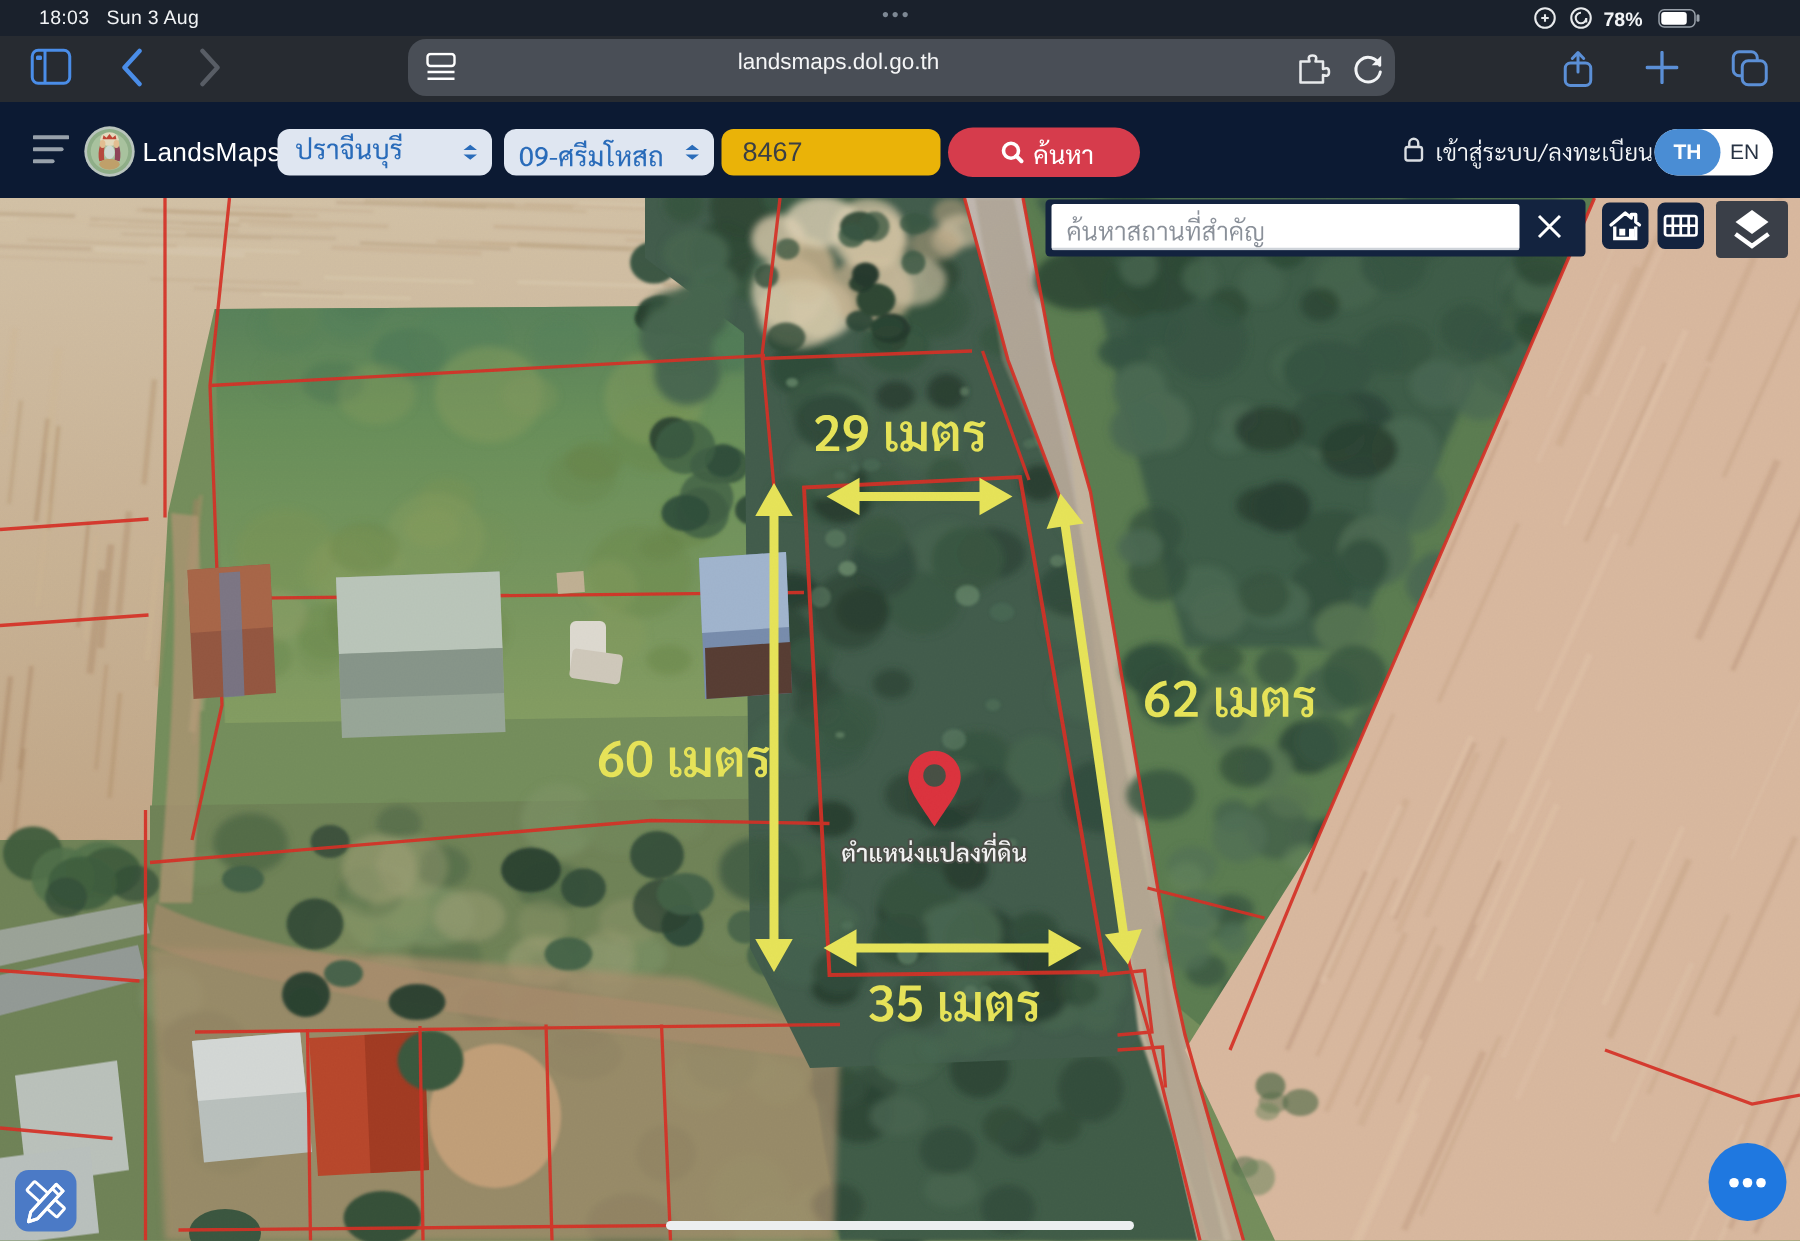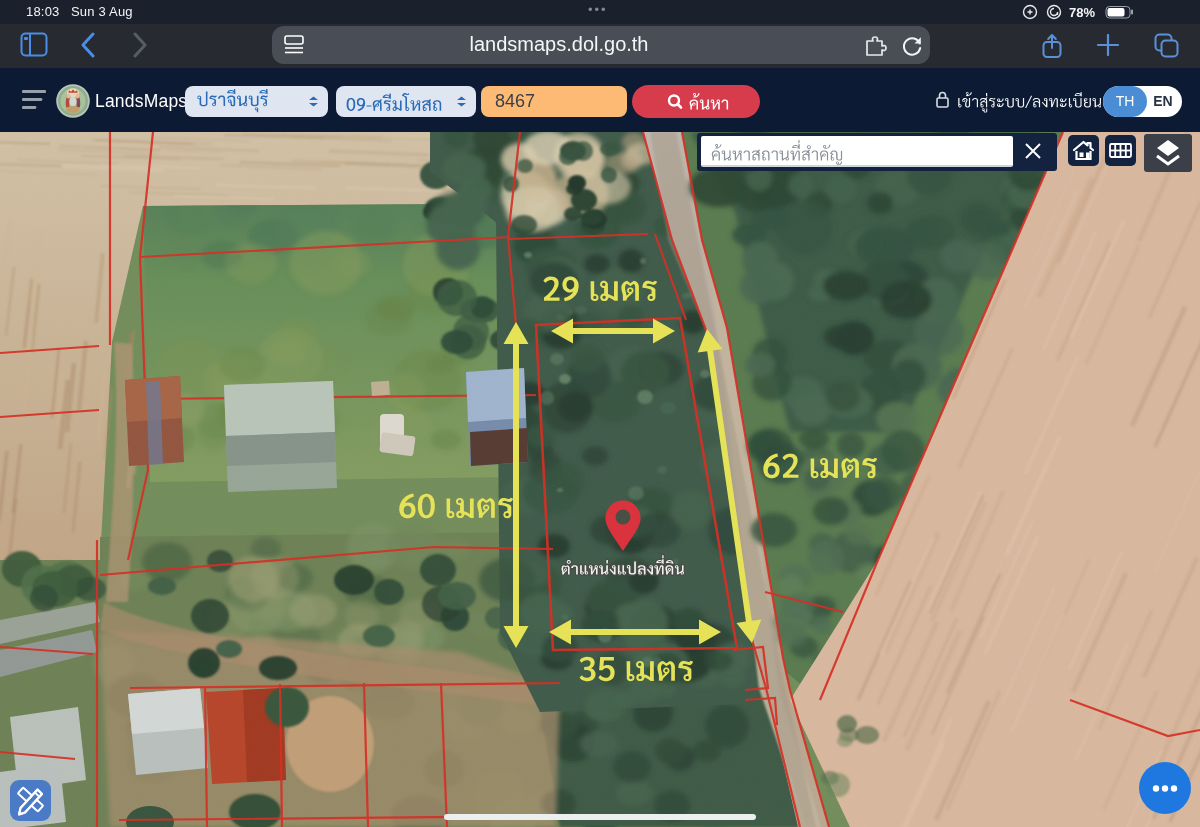--- a/index.html
+++ b/index.html
@@ -44,21 +44,21 @@
   </svg>
 
 <div class="abs" style="left:272px;top:26px;width:658px;height:38px;background:#494e56;border-radius:12px"></div>
 
 <svg class="abs" style="left:283px;top:35px" width="22" height="20" viewBox="0 0 22 20">
     <rect x="2" y="1" width="18" height="8" rx="2" fill="none" stroke="#fff" stroke-width="1.6"></rect>
     <line x1="2" y1="13" x2="20" y2="13" stroke="#fff" stroke-width="1.6"></line>
     <line x1="2" y1="17.5" x2="20" y2="17.5" stroke="#fff" stroke-width="1.6"></line>
   </svg>
 
-<div class="abs" style="left:272px;top:33px;width:574px;text-align:center;color:#f4f5f6;font-size:20px">landsmaps.dol.go.th</div>
+<div class="abs" style="left:272px;top:33px;width:574px;text-align:center;color:#f4f5f6;font-size:15px">landsmaps.dol.go.th</div>
 
 <svg class="abs" style="left:864px;top:35px" width="26" height="22" viewBox="0 0 26 22">
     <path d="M3 6h6c0-.5-2-4 2-4s2 3.5 2 4h5v5c.5 0 4-2 4 2s-3.5 2-4 2v5h-15z" fill="none" stroke="#e8eaec" stroke-width="1.7" stroke-linejoin="round"></path>
   </svg>
 
 <svg class="abs" style="left:900px;top:34px" width="24" height="24" viewBox="0 0 24 24">
     <path d="M19.8 9.5A8.2 8.2 0 1 0 20.2 14" fill="none" stroke="#f2f4f6" stroke-width="2" stroke-linecap="round"></path>
     <path d="M20.8 3.2v6.3h-6.3z" fill="#f2f4f6"></path>
   </svg>
 
@@ -115,43 +115,43 @@
 <div class="abs" style="left:336px;top:86px;width:140px;height:31px;background:#dfe6f1;border-radius:8px"></div>
 <svg class="abs" style="left:336px;top:86px" width="140" height="31" viewBox="0 0 140 31">
 <g transform="translate(10.0 7.0)">
       <path d="M20.5 12.4 20.5 13.5 25.4 13.5 25.4 12.4ZM88.1 8.1 87.5 8.8 86.9 10.0 86.9 10.9 87.9 11.0 88.4 11.5 87.8 12.0 87.4 12.9 87.4 16.4 87.6 17.0 88.5 17.8 89.9 17.9 90.5 17.6 91.1 16.9 91.2 15.6 91.0 15.0 90.2 14.4 89.0 14.1 89.0 12.8 89.2 12.2 90.0 11.5 90.4 11.4 90.4 10.9 89.8 10.5 88.6 10.2 88.4 9.9 88.9 9.2 89.6 8.8 90.5 8.5 91.6 8.5 92.8 9.0 93.4 9.8 93.6 10.5 93.6 17.8 95.2 17.8 95.2 10.1 94.5 8.5 93.6 7.8 92.2 7.2 90.1 7.2ZM89.2 15.1 89.8 15.1 90.4 15.8 90.4 16.4 89.8 17.0 89.0 16.9 88.5 16.2 88.6 15.6ZM65.1 7.5 64.5 8.2 64.4 9.5 64.6 10.1 65.1 10.6 66.6 11.0 66.6 17.8 68.1 17.8 71.2 12.0 71.9 11.4 72.1 11.4 72.5 11.8 72.5 17.8 74.1 17.8 74.1 11.6 73.8 10.4 74.4 9.5 74.4 8.6 74.1 8.0 73.6 7.5 73.0 7.2 71.8 7.4 71.0 8.0 70.8 8.6 70.8 9.5 71.2 10.4 70.2 11.5 68.2 15.2 68.1 8.4 67.4 7.5 66.8 7.2 65.8 7.2ZM72.2 8.1 73.0 8.2 73.4 8.8 73.4 9.4 72.8 10.0 72.0 9.9 71.6 9.4 71.6 8.8ZM65.9 8.1 66.4 8.1 67.0 8.6 67.0 9.5 66.4 10.0 65.6 9.9 65.2 9.4 65.2 8.8ZM47.2 7.5 46.8 8.0 46.5 8.6 46.6 9.9 47.2 10.6 48.8 11.0 48.6 14.0 47.5 14.2 46.9 14.9 46.6 15.5 46.6 16.4 47.1 17.4 48.1 17.9 49.5 17.8 50.4 17.0 50.8 15.8 52.6 16.6 54.1 17.8 55.6 17.8 55.6 7.4 54.0 7.4 53.9 15.9 50.4 14.1 50.4 8.8 50.1 8.1 49.5 7.5 48.9 7.2 47.9 7.2ZM48.2 15.0 49.0 15.1 49.4 15.6 49.4 16.2 48.8 16.9 48.0 16.8 47.6 16.2 47.6 15.6ZM48.0 8.1 48.5 8.1 49.1 8.6 49.1 9.5 48.5 10.0 47.8 9.9 47.4 9.4 47.4 8.8ZM45.0 7.4 43.9 7.2 43.5 7.8 42.9 7.8 41.4 7.2 39.6 7.2 39.0 7.5 38.2 8.2 37.9 9.0 37.8 10.6 39.2 10.8 41.4 11.2 42.6 12.1 42.5 14.2 41.8 14.2 41.1 14.5 40.6 15.0 40.4 15.6 40.4 16.5 40.6 17.1 41.8 17.9 43.1 17.8 44.1 16.8 44.2 11.6 43.1 10.5 41.9 10.0 39.5 9.5 39.5 9.2 40.2 8.5 41.1 8.5 42.8 9.0 44.0 9.0 44.9 8.2ZM41.9 15.1 42.6 15.2 43.1 15.9 43.0 16.5 42.4 17.0 41.6 16.9 41.2 16.4 41.2 15.8ZM85.1 6.4 83.2 6.4 83.1 7.0 82.8 7.5 81.6 7.2 78.6 7.4 77.5 7.9 76.6 8.6 76.1 9.6 76.1 10.1 77.8 10.1 77.9 9.6 78.5 9.0 79.8 8.5 81.1 8.5 81.8 8.9 79.6 10.8 78.0 11.4 77.1 12.2 76.8 13.1 76.8 16.4 77.2 17.4 78.2 17.9 79.2 17.9 80.4 17.1 80.6 16.5 80.6 15.6 80.4 15.0 79.6 14.4 78.4 14.1 78.4 13.2 79.1 12.4 79.6 12.1 81.1 12.0 82.5 12.6 83.0 13.4 83.0 17.8 84.6 17.8 84.6 9.8 84.0 8.2 84.8 7.4ZM78.6 15.1 79.4 15.2 79.8 15.8 79.8 16.4 79.1 17.0 78.4 16.9 77.9 16.2 78.0 15.6ZM82.9 9.6 82.9 11.6 81.9 11.0 81.0 10.8 81.4 10.4ZM36.0 6.4 34.1 6.4 33.8 7.5 33.4 7.6 32.1 7.2 30.4 7.2 29.2 7.5 28.2 8.0 27.2 9.0 26.8 10.4 26.8 11.8 27.5 14.8 27.5 17.8 29.1 17.8 29.1 15.2 29.5 13.9 30.0 13.1 31.0 13.8 32.1 13.6 32.8 13.1 33.0 12.6 33.0 11.8 32.4 10.5 33.6 9.6 34.0 10.4 34.0 17.8 35.6 17.8 35.6 10.0 34.9 8.4 35.4 7.8ZM31.0 11.4 31.6 11.4 32.1 11.9 32.0 12.6 31.5 13.0 31.0 13.0 30.5 12.4 30.5 11.9ZM32.5 8.8 32.6 9.0 31.6 10.0 30.1 10.9 29.5 11.5 28.8 13.2 28.4 11.9 28.4 10.5 28.9 9.5 30.2 8.6 31.4 8.5ZM15.6 5.0 14.1 5.0 13.1 5.2 12.2 5.8 11.5 6.5 10.9 7.8 10.9 10.4 11.2 11.4 12.2 12.5 14.0 13.2 15.2 13.2 16.6 12.9 16.0 14.0 15.0 15.0 14.1 15.6 12.5 16.4 12.1 16.4 11.6 16.8 12.0 18.0 14.2 17.4 16.0 16.4 17.5 14.9 18.6 12.9 19.1 10.9 19.0 8.2 18.2 6.6 17.2 5.6ZM14.4 6.5 15.4 6.5 16.2 6.9 17.0 7.8 17.2 8.5 17.2 9.8 16.9 10.8 16.4 11.4 15.4 11.9 14.4 11.9 13.5 11.5 12.8 10.6 12.5 9.8 12.5 8.5 12.8 7.8 13.5 6.9ZM4.2 4.9 2.5 5.6 1.9 6.2 1.1 7.6 0.6 10.0 0.6 12.8 1.0 14.8 1.9 16.5 3.4 17.6 4.2 17.9 5.6 17.9 7.2 17.2 8.0 16.5 8.8 15.1 9.2 12.8 9.2 10.0 8.9 8.0 8.0 6.2 7.2 5.5 5.6 4.9ZM4.5 6.2 5.8 6.4 6.6 7.2 7.0 8.0 7.4 10.0 7.4 12.8 7.0 14.8 6.6 15.5 5.8 16.4 4.5 16.5 3.2 15.5 2.8 14.2 2.5 12.8 2.5 10.0 2.9 8.0 3.2 7.2 4.1 6.4ZM44.8 0.6 43.4 0.6 43.2 2.5 42.2 1.9 41.2 1.6 39.8 1.6 38.0 2.2 36.9 3.5 36.6 4.9 41.1 4.9 43.6 5.4 44.9 5.9ZM38.2 3.6 39.4 2.8 41.1 2.6 42.4 3.1 43.2 4.0 43.0 4.4ZM58.1 0.1 56.9 0.9 56.2 2.0 56.1 3.1 58.1 3.6 59.4 4.9 59.4 16.4 59.9 17.4 60.9 17.9 61.9 17.9 63.0 17.1 63.2 16.5 63.2 15.6 63.0 15.0 62.5 14.5 61.0 14.1 61.0 4.6 60.8 4.0 60.0 3.2 58.0 2.4 57.9 2.0 58.6 1.4 59.4 1.4 61.1 2.1 62.2 2.1 63.0 1.4 63.2 0.4 62.1 0.2 62.1 0.5 61.8 0.9 61.4 0.9 59.6 0.1ZM61.2 15.1 62.0 15.2 62.4 15.8 62.4 16.4 61.8 17.0 61.0 16.9 60.5 16.2 60.6 15.6Z" fill="#2a6cba" fill-rule="evenodd"></path>
     </g>
 <g transform="translate(121 10.5)">
       <path d="M0 3.5L4.5 0 9 3.5h-9zM0 6.5L4.5 10 9 6.5z" fill="#2a6cba"></path>
     </g>
 </svg>
 
-<div class="abs" style="left:481px;top:86px;width:146px;height:31px;background:#fdba74;border-radius:8px;color:#3a3f45;font-size:18px;line-height:31px;padding-left:14px">8467</div>
+<div class="abs" style="left:481px;top:86px;width:146px;height:31px;background:#eab308;border-radius:8px;color:#3a3f45;font-size:18px;line-height:31px;padding-left:14px">8467</div>
 
 <div class="abs" style="left:632px;top:85px;width:128px;height:33px;background:#d63c4c;border-radius:17px"></div>
 <svg class="abs" style="left:632px;top:85px" width="128" height="33" viewBox="0 0 128 33">
 <circle cx="42" cy="15.5" r="5" fill="none" stroke="#fff" stroke-width="2.4"></circle>
     <line x1="45.5" y1="19" x2="49" y2="22.5" stroke="#fff" stroke-width="2.6" stroke-linecap="round"></line>
 <g transform="translate(57.0 8.0)">
       <path d="M33.8 7.0 32.9 7.9 32.5 8.9 32.5 9.5 34.0 9.5 34.4 8.4 35.4 7.8 36.8 7.9 37.5 8.6 37.6 16.4 39.1 16.4 39.1 8.6 38.8 7.8 38.0 7.0 36.4 6.5 34.6 6.6ZM22.4 6.8 21.8 7.4 21.6 8.6 21.8 9.0 22.5 9.8 23.8 10.0 23.8 16.4 25.1 16.4 28.1 10.9 28.6 10.4 28.9 10.4 29.2 10.8 29.2 16.4 30.8 16.4 30.8 10.4 30.4 9.6 31.1 8.6 31.0 7.4 30.4 6.8 29.8 6.5 28.9 6.5 28.0 7.0 27.6 7.8 27.6 8.6 28.1 9.4 27.4 10.1 25.4 13.8 25.2 7.8 25.0 7.2 24.2 6.6 23.0 6.5ZM25.2 13.6 25.2 14.0ZM29.1 7.4 29.9 7.5 30.2 8.0 30.1 8.6 29.6 9.0 28.9 8.9 28.5 8.4 28.6 7.8ZM23.1 7.4 23.6 7.4 24.1 7.9 24.1 8.5 23.6 9.0 22.9 8.9 22.5 8.4 22.6 7.8ZM11.5 6.8 10.9 7.4 10.8 8.6 10.9 9.0 11.6 9.8 12.9 10.0 12.9 16.4 14.4 16.4 15.2 15.5 16.5 14.8 16.9 14.9 17.1 15.8 17.9 16.4 19.1 16.5 19.8 16.2 20.2 15.8 20.5 15.1 20.4 14.0 19.4 13.1 19.9 12.2 19.9 6.6 18.4 6.6 18.2 12.2 17.5 13.0 15.2 14.1 14.5 14.8 14.4 7.8 14.1 7.2 13.4 6.6 12.1 6.5ZM18.4 14.0 19.1 14.1 19.5 14.6 19.4 15.2 18.9 15.6 18.1 15.5 17.8 15.0 17.9 14.4ZM12.2 7.4 12.8 7.4 13.2 7.9 13.2 8.5 12.8 9.0 12.0 8.9 11.6 8.4 11.8 7.8ZM2.0 7.2 1.1 8.1 0.6 9.4 0.8 11.4 1.4 13.5 1.4 16.4 2.9 16.4 2.9 14.1 3.1 13.0 3.8 12.0 4.2 12.5 5.4 12.6 5.8 12.5 6.5 11.5 6.5 10.8 6.1 10.0 5.4 9.6 4.5 9.6 3.9 9.9 3.1 10.6 2.5 12.0 2.1 10.6 2.2 9.2 3.0 8.2 4.1 7.8 5.8 7.8 7.1 8.6 7.5 9.5 7.5 16.4 9.0 16.4 9.0 9.1 8.4 7.8 6.9 6.8 5.8 6.5 4.0 6.5 2.6 6.9ZM4.8 10.4 5.2 10.4 5.8 10.9 5.8 11.4 5.2 11.9 4.8 11.9 4.2 11.5 4.2 10.8ZM4.2 4.6 6.8 4.4 8.9 3.4 10.0 2.1 10.5 1.1 10.6 0.2 9.2 0.2 9.1 1.1 8.6 2.0 7.6 3.0 6.6 3.5 6.2 3.4 7.0 2.0 6.9 0.8 6.6 0.4 5.9 0.0 5.1 0.0 4.6 0.2 4.1 1.0 4.2 2.1 4.8 2.6 5.6 2.9 5.0 3.5 4.2 3.9ZM5.4 0.8 6.0 0.9 6.2 1.2 6.1 1.9 5.8 2.1 5.1 2.0 4.9 1.6 5.0 1.0Z" fill="#fff" fill-rule="evenodd"></path>
     </g>
 </svg>
 
 <svg class="abs" style="left:936px;top:86px" width="165" height="31" viewBox="0 0 165 31">
 <rect x="1" y="12" width="11" height="9" rx="1.5" fill="none" stroke="#d9dde2" stroke-width="1.6"></rect>
 <path d="M3.5 12V9.5a3 3 0 0 1 6 0V12" fill="none" stroke="#d9dde2" stroke-width="1.6"></path>
 <g transform="translate(21.0 6.0)">
       <path d="M25.0 16.9 24.9 17.9 25.1 18.4 25.8 18.8 26.6 18.9 26.6 19.5 26.9 20.0 27.4 20.4 29.0 20.5 30.0 20.0 30.2 19.5 30.2 16.4 29.2 16.4 29.2 19.4 28.8 19.8 28.1 19.8 27.6 19.4 27.6 17.1 27.0 16.4 25.9 16.2ZM25.9 16.9 26.4 16.9 26.8 17.2 26.8 17.8 26.4 18.1 25.9 18.1 25.5 17.8 25.5 17.2ZM109.5 11.2 108.4 11.2 108.1 12.8 107.4 13.6 106.6 14.0 105.8 13.9 106.1 13.2 106.1 12.5 105.5 11.6 104.9 11.4 104.1 11.4 103.4 11.8 102.9 12.6 102.9 13.4 103.1 13.9 104.2 14.8 105.1 15.0 107.1 14.9 108.0 14.5 109.0 13.5 109.5 12.4ZM104.2 12.1 104.8 12.1 105.2 12.6 105.2 13.1 104.8 13.6 104.2 13.6 103.8 13.1 103.8 12.6ZM46.6 11.2 45.5 11.2 45.2 12.8 44.5 13.6 43.8 14.0 42.9 13.9 43.2 13.2 43.2 12.5 42.6 11.6 42.0 11.4 41.2 11.4 40.5 11.8 40.0 12.6 40.0 13.4 40.2 13.9 41.4 14.8 42.2 15.0 44.2 14.9 45.1 14.5 46.1 13.5 46.6 12.4ZM41.4 12.1 41.9 12.1 42.4 12.6 42.4 13.1 41.9 13.6 41.4 13.6 40.9 13.1 40.9 12.6ZM109.5 6.4 108.4 6.4 108.2 7.5 107.9 8.2 107.4 8.8 106.5 9.1 105.6 9.0 106.1 8.4 106.1 7.6 105.5 6.8 104.9 6.5 104.1 6.5 103.4 6.9 102.9 7.8 102.9 8.5 103.1 9.0 104.2 9.9 105.1 10.1 107.1 10.0 108.0 9.6 109.0 8.6 109.5 7.5ZM104.2 7.2 104.8 7.2 105.2 7.8 105.2 8.2 104.8 8.8 104.2 8.8 103.8 8.2 103.8 7.8ZM46.6 6.4 45.5 6.4 45.4 7.5 45.0 8.2 44.5 8.8 43.6 9.1 42.8 9.0 43.2 8.4 43.2 7.6 42.6 6.8 42.0 6.5 41.2 6.5 40.5 6.9 40.0 7.8 40.0 8.5 40.2 9.0 41.4 9.9 42.2 10.1 44.2 10.0 45.1 9.6 46.1 8.6 46.6 7.5ZM41.4 7.2 41.9 7.2 42.4 7.8 42.4 8.2 41.9 8.8 41.4 8.8 40.9 8.2 40.9 7.8ZM111.9 6.1 111.9 14.1 112.5 15.1 113.1 15.4 113.9 15.4 114.9 14.8 115.1 14.2 115.1 13.4 114.4 12.4 113.1 12.1 113.1 6.1ZM113.4 13.0 113.9 13.0 114.4 13.5 114.4 14.1 113.9 14.6 113.1 14.5 112.8 14.0 112.9 13.4ZM1.2 6.1 1.2 14.1 1.9 15.1 2.5 15.4 3.2 15.4 4.2 14.8 4.5 14.2 4.5 13.4 3.8 12.4 2.5 12.1 2.5 6.1ZM2.8 13.0 3.2 13.0 3.8 13.5 3.8 14.1 3.2 14.6 2.5 14.5 2.1 14.0 2.2 13.4ZM136.1 6.2 135.5 7.1 135.5 8.0 136.1 8.9 136.6 9.1 137.5 9.0 137.6 15.2 138.9 15.2 139.6 14.5 141.1 13.6 141.2 14.2 141.9 15.1 142.5 15.4 143.2 15.4 143.9 15.1 144.5 14.1 144.5 13.4 144.2 12.9 143.5 12.2 144.0 11.2 144.0 6.1 142.8 6.1 142.8 11.2 142.5 11.8 141.8 12.4 139.9 13.2 139.0 13.9 138.8 7.0 138.1 6.2 137.6 6.0 136.8 6.0ZM142.6 13.0 143.2 13.1 143.6 13.6 143.5 14.2 143.0 14.6 142.5 14.6 142.0 14.0 142.1 13.4ZM136.9 6.8 137.4 6.8 137.9 7.2 137.9 7.9 137.4 8.4 136.6 8.2 136.2 7.8 136.4 7.1ZM127.8 6.2 127.2 6.8 126.9 7.6 127.0 9.2 127.2 9.8 128.0 10.4 127.2 11.0 127.0 11.8 127.0 13.4 127.2 14.1 128.2 15.0 129.6 15.4 131.4 15.4 132.9 14.9 133.6 14.1 133.9 13.5 133.9 6.1 132.6 6.1 132.6 13.4 132.1 14.0 131.2 14.4 129.2 14.2 128.8 14.0 128.2 13.2 128.4 11.4 129.0 10.9 130.8 10.9 130.8 9.9 128.9 9.9 128.0 9.0 128.1 8.5 128.5 8.8 129.4 8.8 130.2 8.1 130.4 7.0 130.1 6.5 129.2 6.0 128.4 6.0ZM128.6 6.6 129.1 6.6 129.6 7.1 129.6 7.6 129.1 8.1 128.6 8.1 128.1 7.6 128.1 7.1ZM116.6 6.2 116.0 7.1 116.0 8.0 116.6 8.9 117.1 9.1 118.0 9.0 118.1 13.8 118.4 14.2 119.0 14.9 120.5 15.4 122.2 15.4 123.8 14.9 124.6 13.8 124.6 6.1 123.4 6.1 123.4 13.5 123.0 14.0 122.1 14.4 120.6 14.4 119.5 13.8 119.2 7.0 118.6 6.2 118.1 6.0 117.2 6.0ZM117.4 6.8 117.9 6.8 118.4 7.2 118.4 7.9 117.9 8.4 117.1 8.2 116.8 7.8 116.9 7.1ZM92.5 6.4 92.0 7.1 92.0 8.0 92.2 8.5 93.1 9.1 94.0 9.0 94.1 15.2 95.5 15.1 98.1 8.0 98.8 7.0 99.2 7.0 99.6 7.5 99.6 15.2 100.9 15.2 100.9 7.5 100.5 6.5 99.6 6.0 98.9 6.0 97.9 6.5 97.1 8.0 95.5 12.6 95.2 7.0 94.6 6.2 94.0 6.0 93.2 6.0ZM95.4 12.5 95.4 13.1ZM93.4 6.8 93.8 6.8 94.4 7.2 94.4 7.9 93.9 8.4 93.1 8.2 92.8 7.8 92.9 7.1ZM88.2 6.0 87.2 6.6 87.0 7.1 87.0 8.0 87.6 8.9 88.1 9.1 89.0 9.0 89.0 13.6 85.4 9.8 84.8 10.4 84.8 10.6 89.1 15.2 90.4 15.2 90.4 7.4 90.1 6.8 89.6 6.2 89.1 6.0ZM88.4 6.8 88.9 6.8 89.4 7.2 89.4 7.9 88.9 8.4 88.1 8.2 87.8 7.8 87.9 7.1ZM76.6 6.8 76.0 7.4 75.6 8.5 76.9 8.5 77.0 8.0 77.5 7.5 78.6 7.0 80.6 7.1 81.1 7.4 81.9 8.2 81.8 9.9 80.6 9.1 78.8 9.0 77.9 9.2 76.8 10.0 76.2 11.0 76.2 14.1 76.5 14.8 77.5 15.4 78.6 15.2 79.2 14.8 79.5 14.2 79.5 13.4 78.8 12.4 77.5 12.1 77.5 11.1 78.5 10.1 80.2 10.0 81.1 10.4 81.9 11.2 81.9 15.2 83.1 15.2 83.1 8.4 82.6 7.1 81.6 6.4 80.2 6.0 78.0 6.1ZM77.8 13.0 78.2 13.0 78.8 13.5 78.8 14.1 78.2 14.6 77.5 14.5 77.1 14.0 77.2 13.4ZM59.1 6.2 58.5 7.1 58.5 8.0 59.1 8.9 59.6 9.1 60.5 9.0 60.6 13.8 60.9 14.2 61.5 14.9 63.0 15.4 64.8 15.4 66.2 14.9 67.1 13.8 67.1 6.1 65.9 6.1 65.9 13.5 65.5 14.0 64.6 14.4 63.1 14.4 62.0 13.8 61.8 7.0 61.1 6.2 60.6 6.0 59.8 6.0ZM59.9 6.8 60.4 6.8 60.9 7.2 60.9 7.9 60.4 8.4 59.6 8.2 59.2 7.8 59.4 7.1ZM48.8 6.2 48.1 7.1 48.1 8.0 48.8 8.9 49.2 9.1 50.1 9.0 50.2 13.8 50.5 14.2 51.1 14.9 52.6 15.4 54.4 15.4 55.9 14.9 56.8 13.8 56.8 6.1 55.5 6.1 55.5 13.5 55.1 14.0 54.2 14.4 52.8 14.4 51.6 13.8 51.4 7.0 50.8 6.2 50.2 6.0 49.4 6.0ZM49.5 6.8 50.0 6.8 50.5 7.2 50.5 7.9 50.0 8.4 49.2 8.2 48.9 7.8 49.0 7.1ZM33.8 6.0 32.8 6.5 32.4 7.0 32.0 8.1 32.0 8.8 34.8 9.2 36.0 9.8 36.4 10.1 36.2 12.2 35.5 12.2 34.9 12.5 34.2 13.4 34.2 14.2 34.9 15.1 35.5 15.4 36.4 15.4 37.1 15.0 37.6 14.1 37.6 9.9 36.9 9.0 35.4 8.4 33.8 8.1 33.4 7.6 34.1 7.0 35.0 7.0 36.8 7.5 37.4 7.5 38.1 7.0 38.5 6.2 37.5 6.0 37.1 6.5 36.6 6.5 34.9 6.0ZM35.6 13.0 36.1 13.0 36.6 13.4 36.6 14.2 36.1 14.6 35.4 14.5 35.0 14.0 35.1 13.4ZM16.2 6.4 15.2 7.4 15.0 8.6 16.2 8.6 16.4 7.9 17.0 7.2 17.6 7.0 18.5 7.0 19.5 7.6 19.8 8.1 19.8 15.2 21.0 15.2 21.0 8.1 20.6 7.1 20.0 6.5 18.6 6.0 17.5 6.0ZM6.2 6.4 5.4 7.5 5.2 8.9 5.5 9.5 6.4 10.1 7.6 10.0 8.1 9.6 8.4 9.1 8.4 8.4 8.1 7.9 7.4 7.4 6.8 7.2 7.0 7.0 8.4 6.9 8.9 7.1 9.4 7.9 9.2 9.0 8.1 11.1 8.1 13.6 8.4 14.4 9.0 15.0 10.0 15.4 11.2 15.4 12.5 14.9 13.1 13.8 13.1 6.1 11.9 6.1 11.9 13.6 11.1 14.4 10.1 14.4 9.4 13.6 9.4 11.0 10.5 8.6 10.5 7.6 10.2 7.0 9.6 6.4 8.6 6.0 7.2 6.0ZM6.5 8.0 7.1 8.0 7.6 8.5 7.6 9.0 7.1 9.5 6.5 9.5 6.0 9.0 6.0 8.5ZM30.6 5.2 29.1 5.4 28.9 6.1 28.4 6.2 27.4 6.0 25.1 6.1 24.1 6.5 23.1 7.4 22.8 8.5 24.0 8.5 24.1 8.0 24.6 7.5 25.8 7.0 27.4 7.0 27.9 7.4 25.9 9.1 24.5 9.6 23.6 10.5 23.4 11.1 23.4 14.1 24.0 15.1 24.6 15.4 25.4 15.4 26.4 14.8 26.6 14.2 26.6 13.4 25.9 12.4 24.6 12.1 24.6 11.1 25.5 10.2 27.0 10.0 28.4 10.5 28.9 11.0 29.0 15.2 30.2 15.2 30.2 8.4 29.6 6.9 30.2 6.1ZM24.9 13.0 25.4 13.0 25.9 13.5 25.9 14.1 25.4 14.6 24.6 14.5 24.2 14.0 24.4 13.4ZM29.0 8.2 28.9 9.9 27.1 9.0 28.2 8.1 28.9 8.0ZM75.2 3.8 74.0 3.8 68.0 15.9 69.2 15.9ZM29.0 1.0 29.0 4.2 30.2 4.2 30.2 1.0ZM124.6 0.1 123.6 0.1 123.5 2.0 123.1 1.6 121.8 1.1 120.2 1.1 118.6 1.8 117.8 2.9 117.6 3.9 120.6 3.8 123.0 4.1 124.8 4.6ZM118.9 2.9 119.6 2.1 120.4 1.9 121.5 1.9 122.9 2.5 123.6 3.5 123.2 3.6 122.0 3.2ZM9.0 4.2 11.4 4.0 13.4 3.0 14.4 1.9 14.9 0.2 13.8 0.2 13.6 1.1 13.0 2.1 11.8 3.1 10.8 3.2 11.5 1.8 11.4 0.6 10.5 0.0 9.5 0.1 8.9 0.9 8.9 1.6 9.4 2.4 10.4 2.6 9.0 3.6ZM10.0 0.6 10.6 0.8 10.9 1.1 10.8 1.8 10.4 2.0 9.8 1.9 9.5 1.5 9.6 0.9Z" fill="#f2f4f6" fill-rule="evenodd"></path>
     </g>
 </svg>
 
 <div class="abs" style="left:1103px;top:86px;width:79px;height:31px;background:#fff;border-radius:16px"></div>
 <div class="abs" style="left:1103px;top:86px;width:44px;height:31px;background:#4a8dd4;border-radius:16px"></div>
-<div class="abs" style="left:1103px;top:93px;width:44px;text-align:center;color:#fff;font-size:14px;font-weight:normal">TH</div>
-<div class="abs" style="left:1143px;top:93px;width:40px;text-align:center;color:#273243;font-size:14px;font-weight:bold">EN</div>
+<div class="abs" style="left:1103px;top:93px;width:44px;text-align:center;color:#fff;font-size:14px;font-weight:bold">TH</div>
+<div class="abs" style="left:1143px;top:93px;width:40px;text-align:center;color:#273243;font-size:14px;font-weight:normal">EN</div>
 
 <svg class="abs" style="left:0;top:132px" width="1200" height="695" viewBox="0 0 1200 695">
 <defs>
       <filter id="soft" x="-20%" y="-20%" width="140%" height="140%">
         <feGaussianBlur stdDeviation="2.5"></feGaussianBlur>
       </filter>
       <filter id="soft1" x="-20%" y="-20%" width="140%" height="140%">
         <feGaussianBlur stdDeviation="1.2"></feGaussianBlur>
       </filter>
       <linearGradient id="gTop" x1="0" y1="0" x2="0" y2="1">

